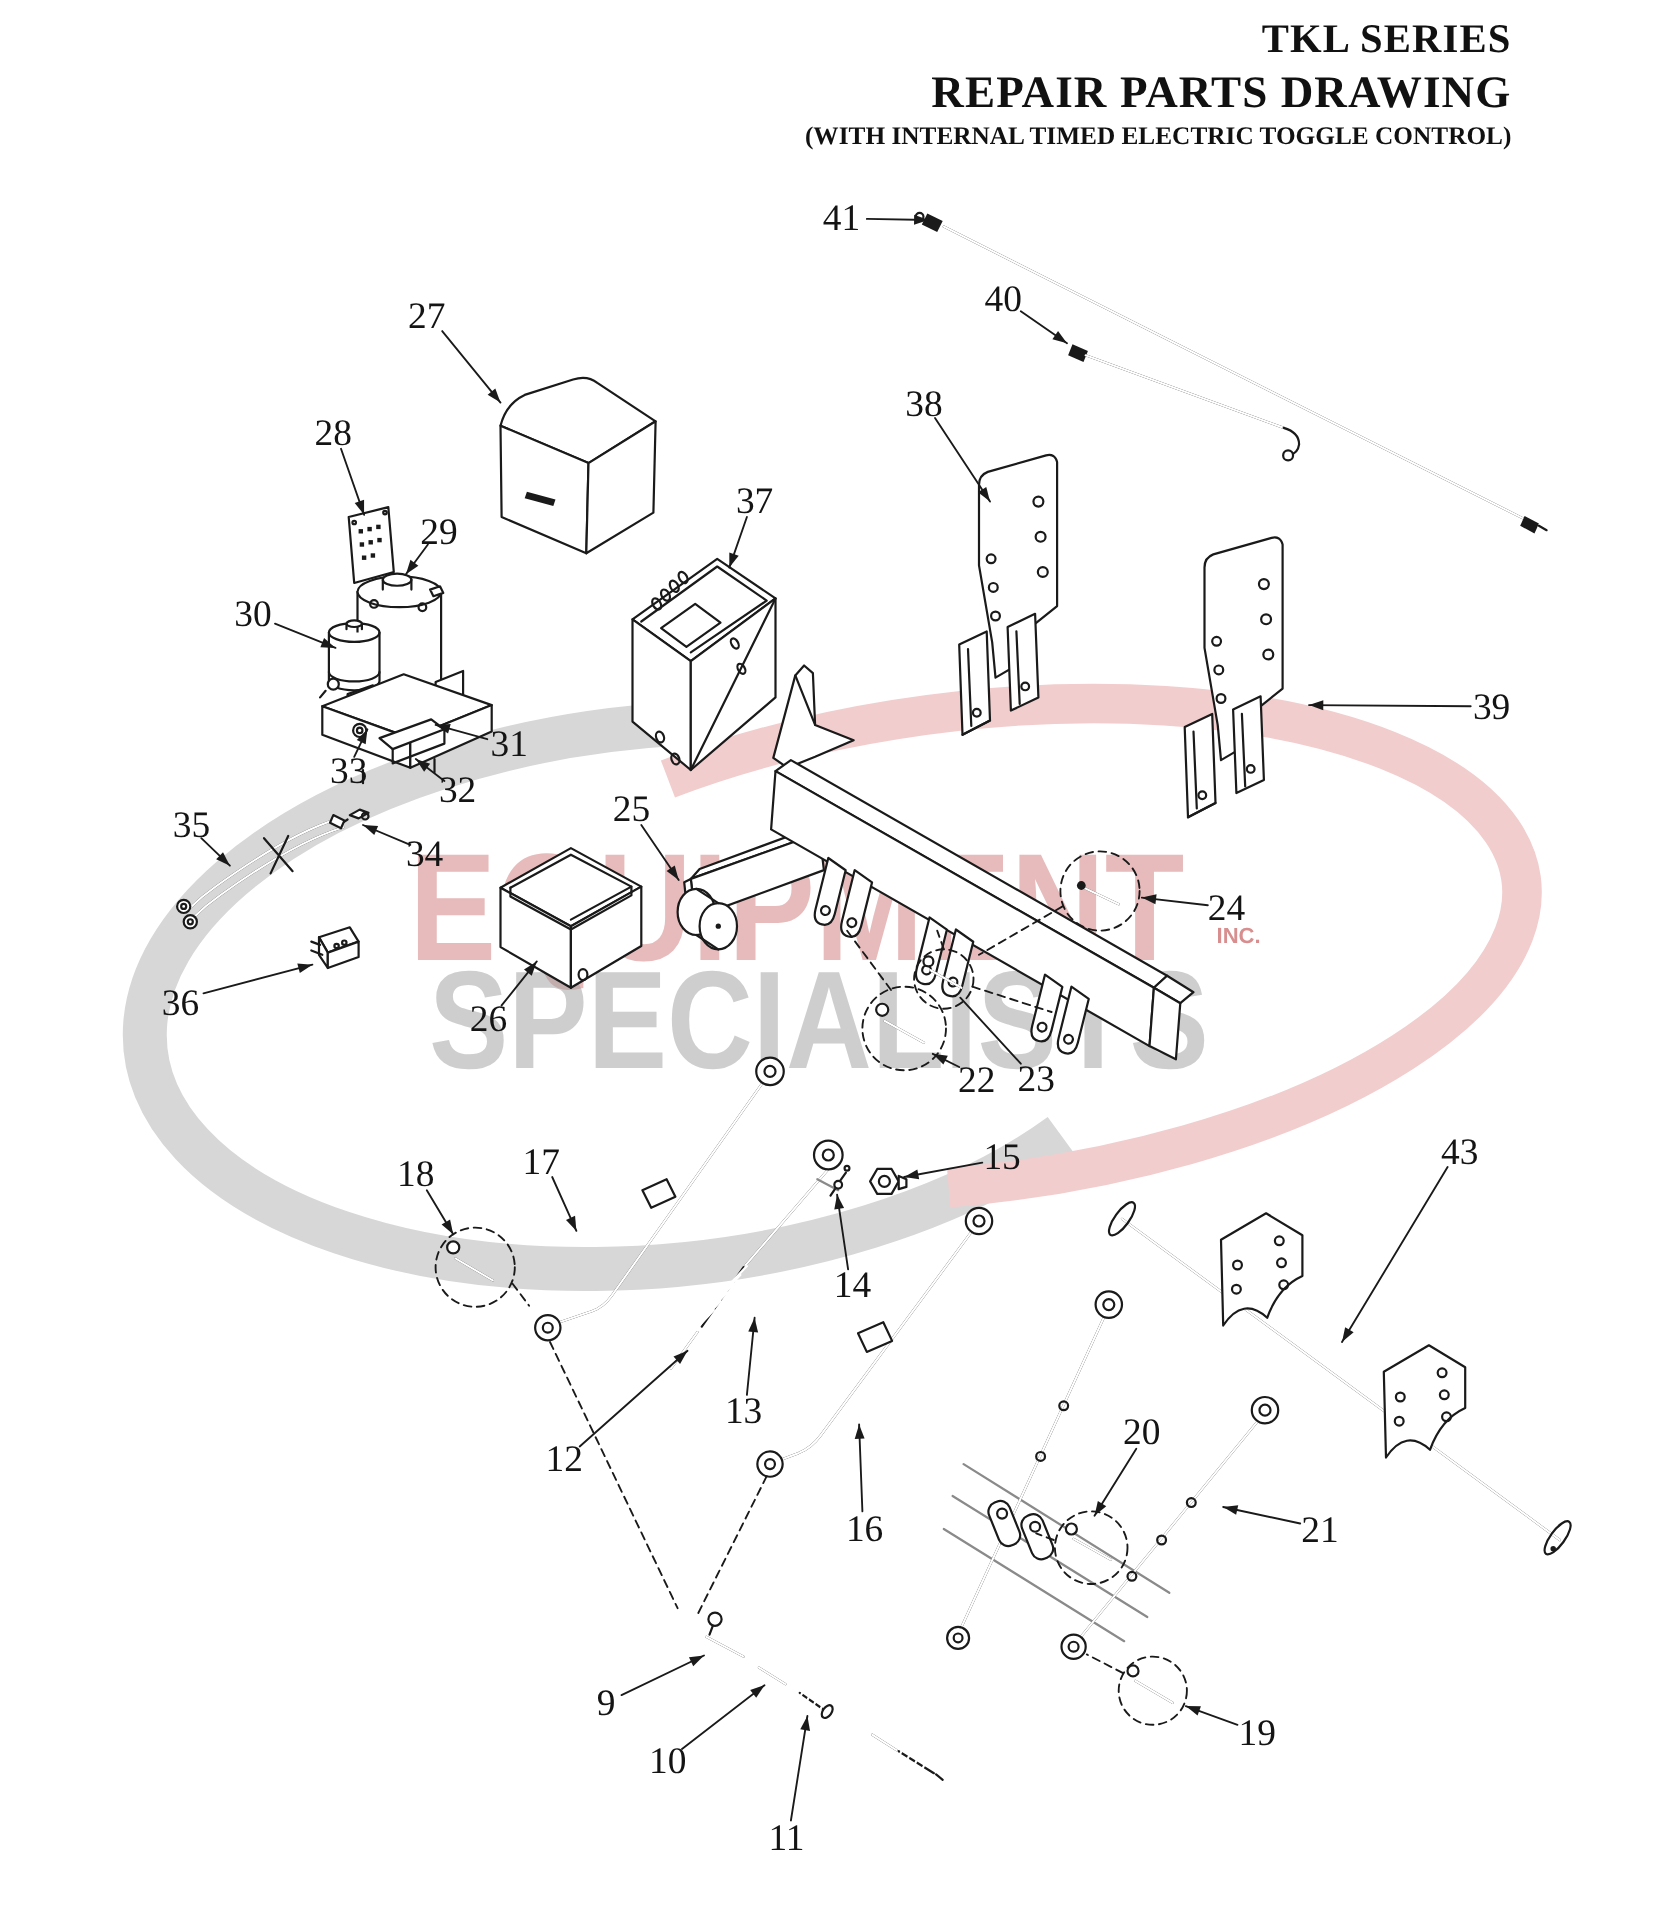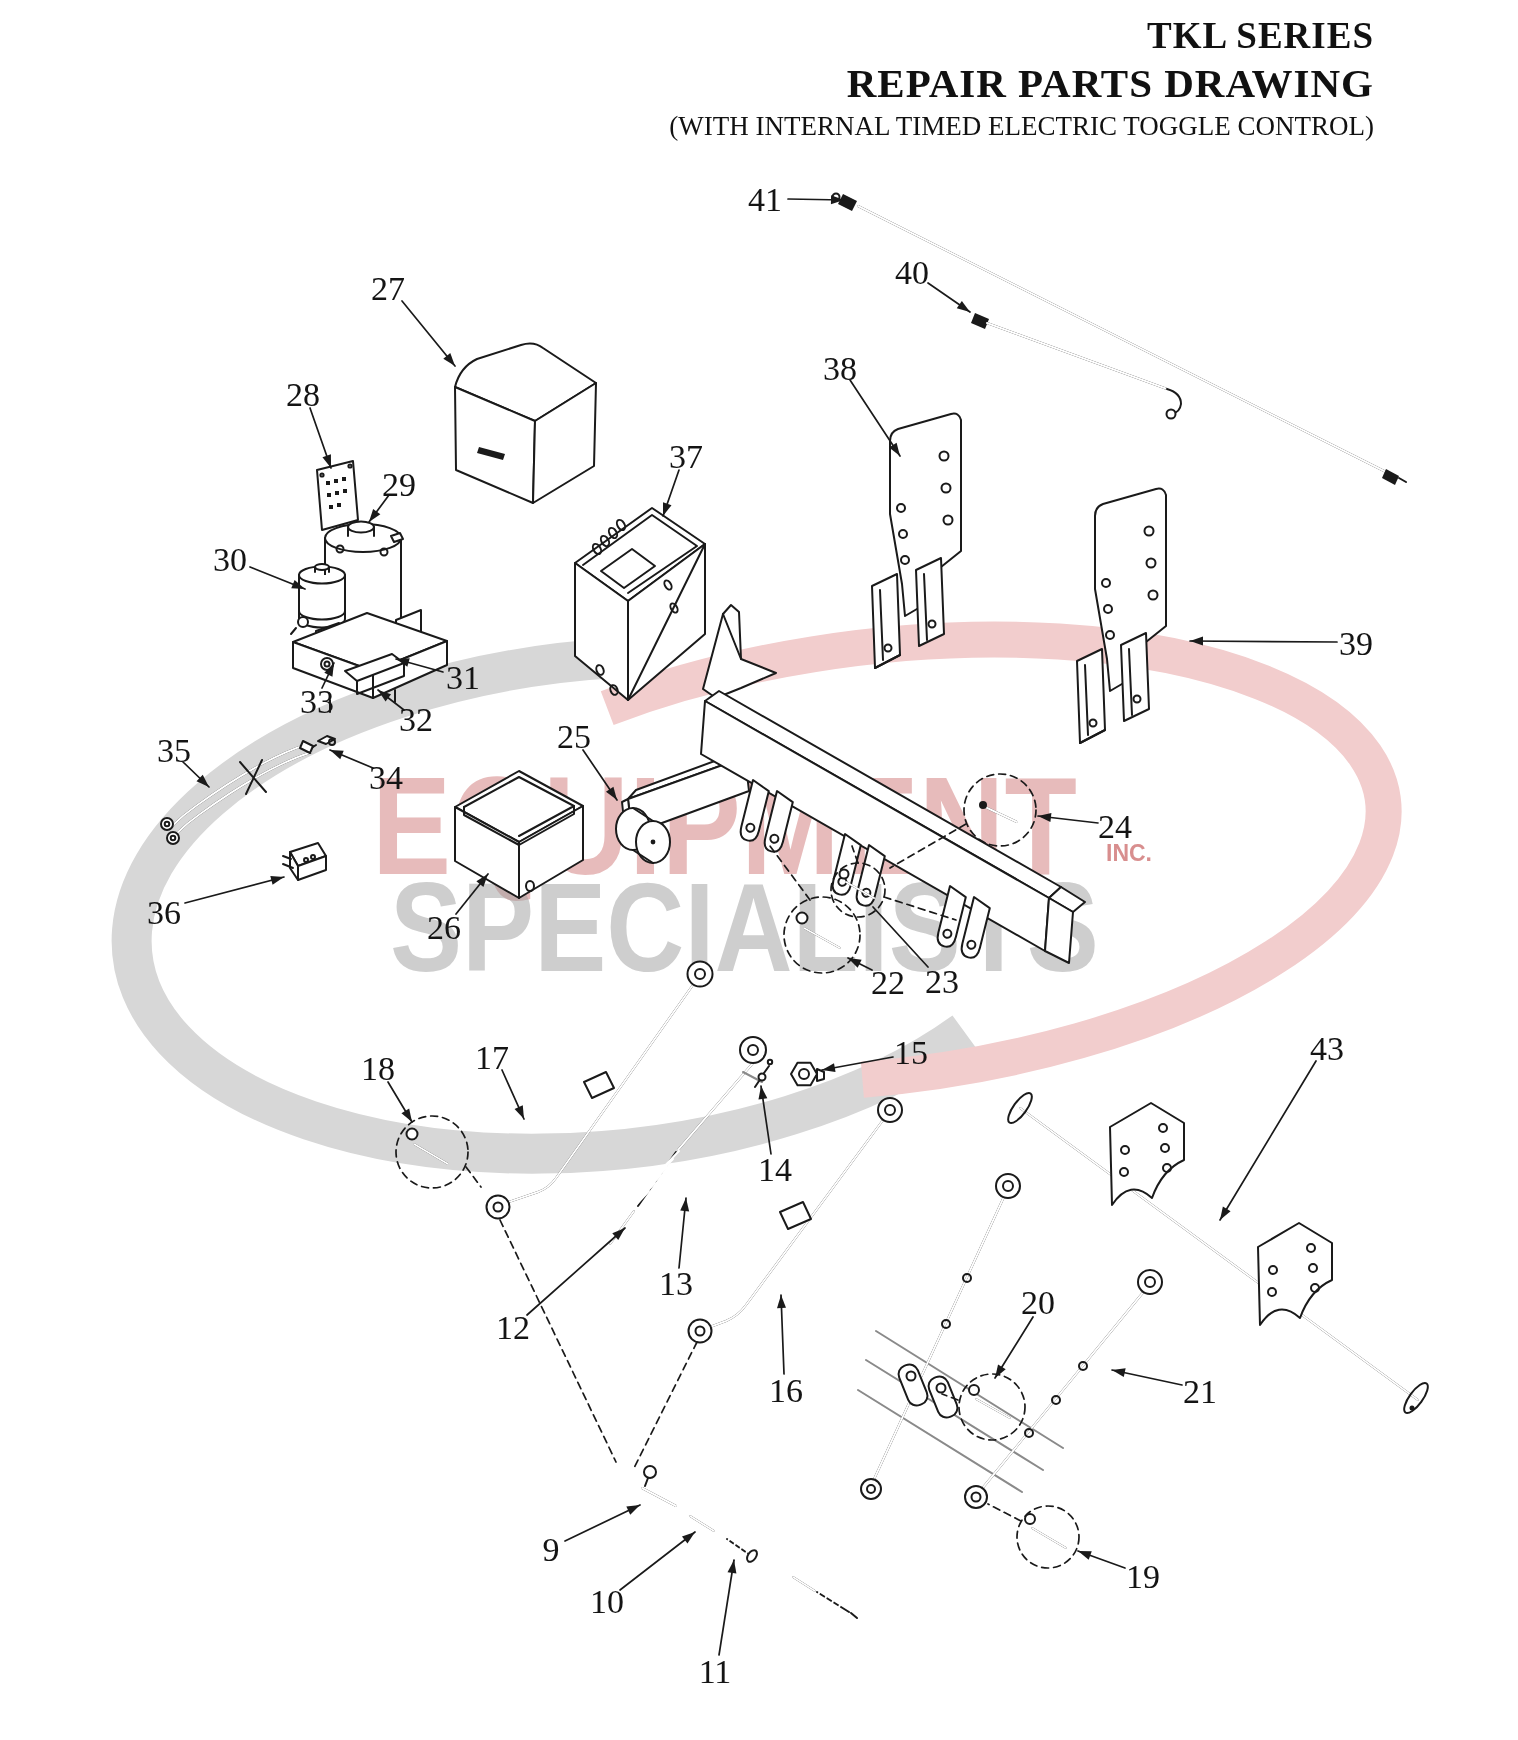--- a/index.html
+++ b/index.html
@@ -2,28 +2,28 @@
 <html><head>
 <meta charset="utf-8">
 <style>
   html,body{margin:0;padding:0;background:#fff;}
   body{width:1518px;height:1740px;position:relative;overflow:hidden;
        font-family:"Liberation Serif",serif;}
   
   .title-block{position:absolute;left:0;top:14px;width:1374px;text-align:right;z-index:3;color:#111;}
   .t1{font-size:37px;font-weight:bold;letter-spacing:1px;}
   .t2{font-size:41px;font-weight:bold;letter-spacing:1px;margin-top:2px;padding-left:16px;}
-  .t3{font-size:27px;font-weight:normal;margin-top:4px;}
+  .t3{font-size:23px;font-weight:bold;margin-top:4px;}
   
   .wm{position:absolute;left:0;top:0;width:1518px;height:1740px;z-index:0;pointer-events:none;}
   .wm-word{position:absolute;font-family:"Liberation Sans",sans-serif;font-weight:700;
            transform-origin:left top;white-space:nowrap;}
   .wm-eq {left:372px;top:746px;font-size:114px;transform:scale(1.04,1.22);color:rgba(208,120,120,0.50);}
   .wm-sp {left:390px;top:856px;font-size:102px;transform:scale(1.06,1.24);color:rgba(158,158,158,0.50);}
-  .wm-inc{left:1106px;top:840px;font-size:23px;color:rgba(205,110,110,0.78);}
+  .wm-inc{left:1106px;top:840px;font-size:20px;color:rgba(205,110,110,0.78);}
   
   svg#diagram{position:absolute;left:0;top:0;z-index:2;}
   #diagram path,#diagram circle,#diagram ellipse,#diagram line,#diagram rect,#diagram polygon{
       stroke:#1a1a1a;stroke-width:2;fill:none;stroke-linejoin:round;stroke-linecap:round;}
   #diagram .f{fill:#fff;}
   #diagram .dk{fill:#1a1a1a;stroke:none;}
   #diagram .bo{stroke:#1a1a1a;}
   #diagram .bi{stroke:#fff;}
   #diagram .wh{stroke:#fff;}
   #diagram .gy{stroke:#8a8a8a;}

